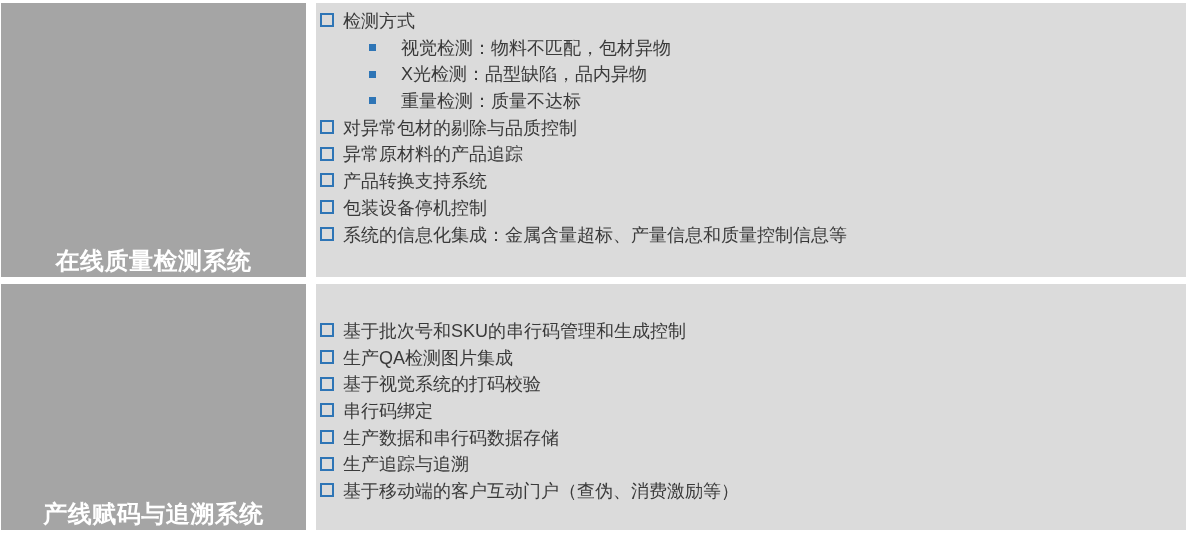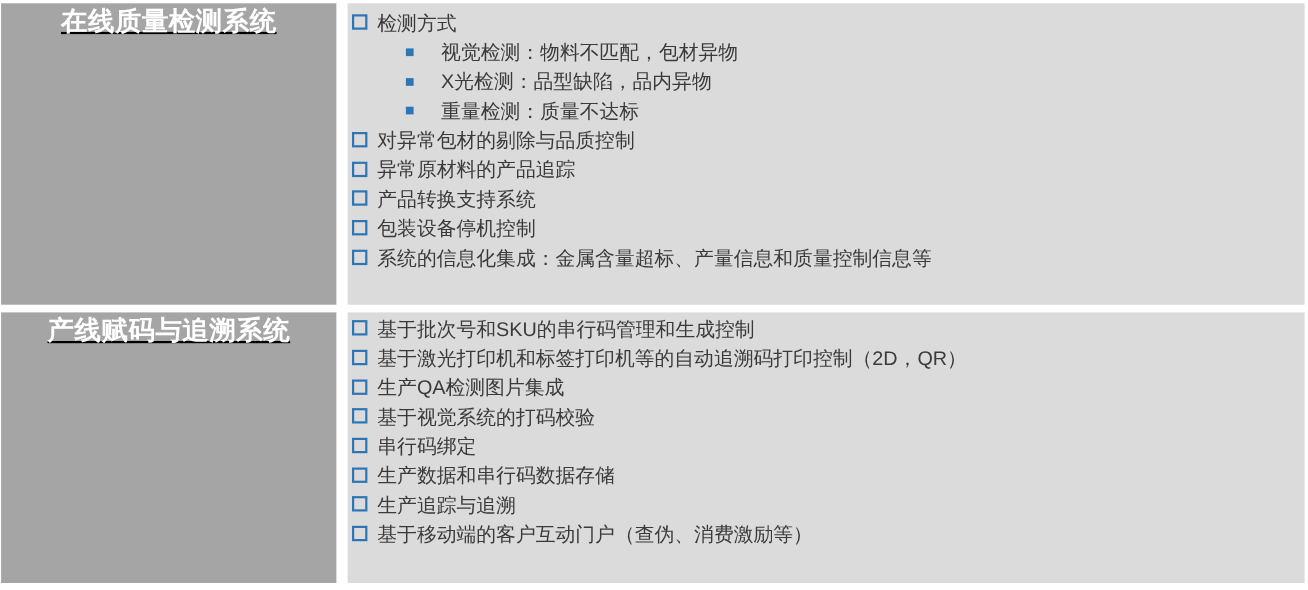--- a/index.html
+++ b/index.html
@@ -19,39 +19,38 @@
     gap: 7px;
   }
   .row { display: flex; }
   .row1 { height: 274px; }
   .row2 { height: 246px; }
   .left-cell {
     width: 305px;
     flex: 0 0 305px;
     background: var(--header-bg, #A5A5A5);
     display: flex;
-    align-items: flex-start;
+    align-items: flex-end;
     justify-content: center;
-    text-decoration: underline;
   }
   .row-header {
     color: var(--header-text, #FFFFFF);
     font-size: 24px;
     font-weight: bold;
     letter-spacing: 0.5px;
     text-align: center;
   }
   .col-gap { width: 10px; flex: 0 0 10px; background: #ffffff; }
   .right-cell {
     flex: 1;
     background: var(--content-bg, #DBDBDB);
     overflow: hidden;
   }
   .row1 .item-list { padding-top: 5px; }
-  .row2 .item-list { padding-top: 2px; }
+  .row2 .item-list { padding-top: 2px; margin-top: 32px; }
   .item {
     display: flex;
     align-items: center;
     height: 26.7px;
     color: var(--text, #3A3A3A);
     font-size: 18px;
     line-height: 26.7px;
     white-space: nowrap;
   }
   .item.level1 { padding-left: 4px; }
@@ -138,24 +137,20 @@
       <div class="row-header">产线赋码与追溯系统</div>
     </div>
     <div class="col-gap"></div>
     <div class="right-cell">
       <div class="item-list">
   <div class="item level1">
     <span class="bullet b1"></span>
     <span class="item-text">基于批次号和SKU的串行码管理和生成控制</span>
   </div>
 
-  <div class="item level1">
-    <span class="bullet b1"></span>
-    <span class="item-text">基于激光打印机和标签打印机等的自动追溯码打印控制（2D，QR）</span>
-  </div>
 
   <div class="item level1">
     <span class="bullet b1"></span>
     <span class="item-text">生产QA检测图片集成</span>
   </div>
 
   <div class="item level1">
     <span class="bullet b1"></span>
     <span class="item-text">基于视觉系统的打码校验</span>
   </div>

